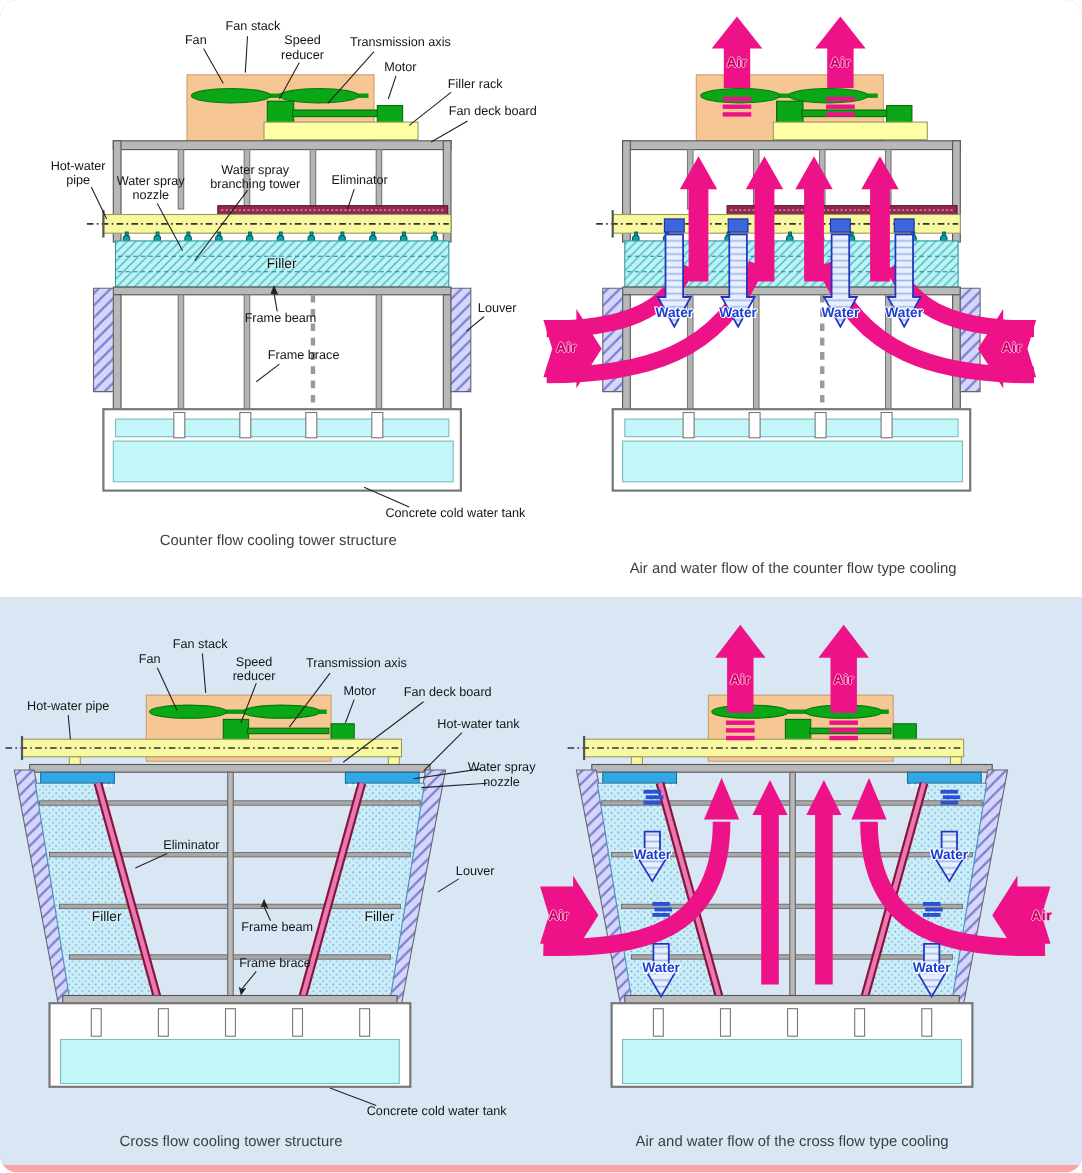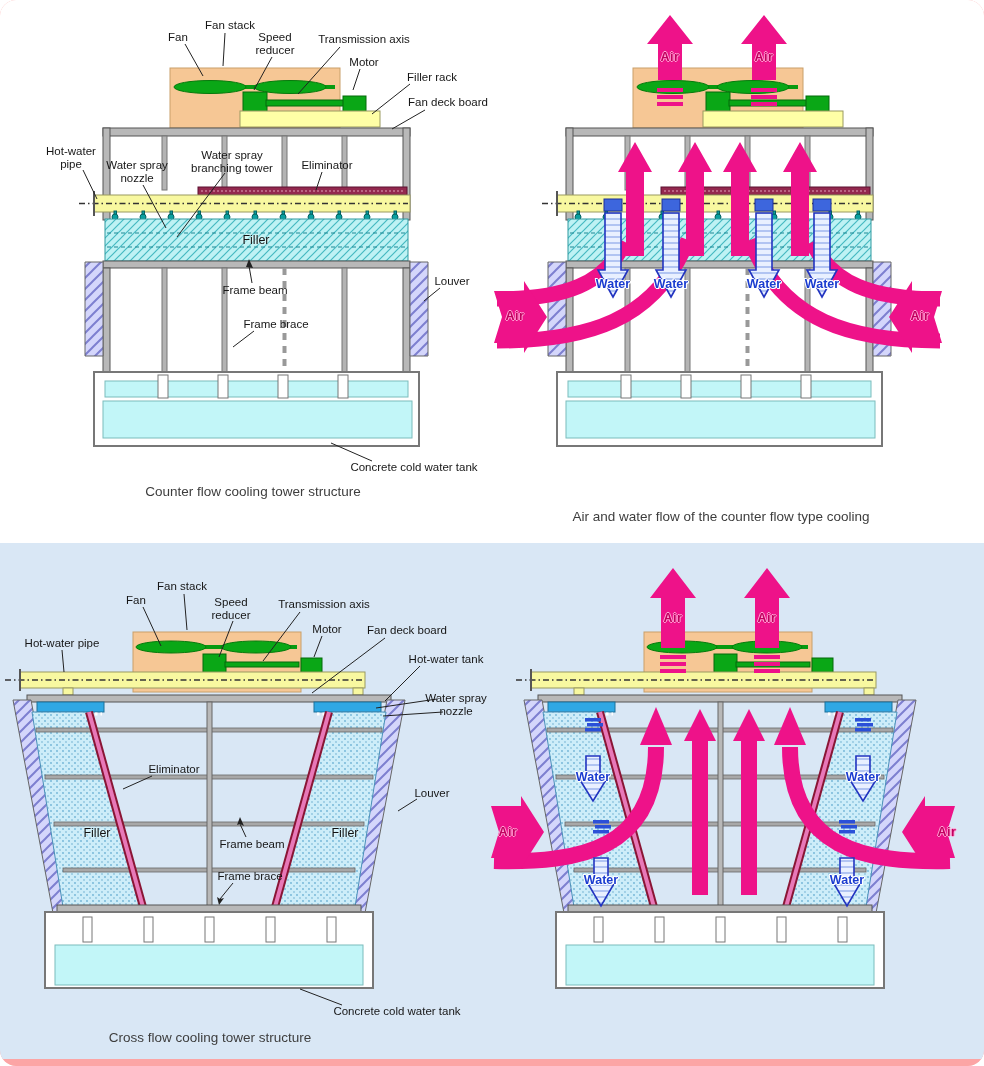--- a/index.html
+++ b/index.html
@@ -363,34 +363,35 @@
   <div class="lbl-air" style="left:920px;top:316px">Air</div>
   <div class="cap" style="left:721px;top:516px">Air and water flow of the counter flow type cooling</div>
 
   <div class="lbl" style="left:182px;top:586px">Fan stack</div>
   <div class="lbl" style="left:136px;top:600px">Fan</div>
   <div class="lbl wrap" style="left:231px;top:609px;width:58px">Speed reducer</div>
   <div class="lbl" style="left:324px;top:604px">Transmission axis</div>
   <div class="lbl" style="left:327px;top:629px">Motor</div>
   <div class="lbl" style="left:407px;top:630px">Fan deck board</div>
   <div class="lbl" style="left:62px;top:643px">Hot-water pipe</div>
-  <div class="lbl" style="left:446px;top:659px">Hot-water tank</div>
+  <div class="lbl" style="left:435px;top:659px">Hot-water tank</div>
   <div class="lbl wrap" style="left:456px;top:705px;width:82px">Water spray nozzle</div>
   <div class="lbl" style="left:174px;top:769px">Eliminator</div>
   <div class="lbl" style="left:432px;top:793px">Louver</div>
   <div class="lbl-filler" style="left:97px;top:833px">Filler</div>
   <div class="lbl-filler" style="left:345px;top:833px">Filler</div>
   <div class="lbl" style="left:252px;top:844px">Frame beam</div>
   <div class="lbl" style="left:250px;top:876px">Frame brace</div>
   <div class="lbl" style="left:397px;top:1011px">Concrete cold water tank</div>
   <div class="cap" style="left:210px;top:1037px">Cross flow cooling tower structure</div>
 
   <div class="lbl-air" style="left:673px;top:618px">Air</div>
   <div class="lbl-air" style="left:767px;top:618px">Air</div>
   <div class="lbl-water" style="left:593px;top:745px">Water</div>
   <div class="lbl-water" style="left:863px;top:745px">Water</div>
   <div class="lbl-water" style="left:601px;top:848px">Water</div>
   <div class="lbl-water" style="left:847px;top:848px">Water</div>
   <div class="lbl-air" style="left:508px;top:832px">Air</div>
   <div class="lbl-air" style="left:947px;top:832px">Air</div>
+  <div class="cap" style="left:720px;top:1037px">Air and water flow of the cross flow type cooling</div>
 </div>
 
 </div>
 
 </body></html>

